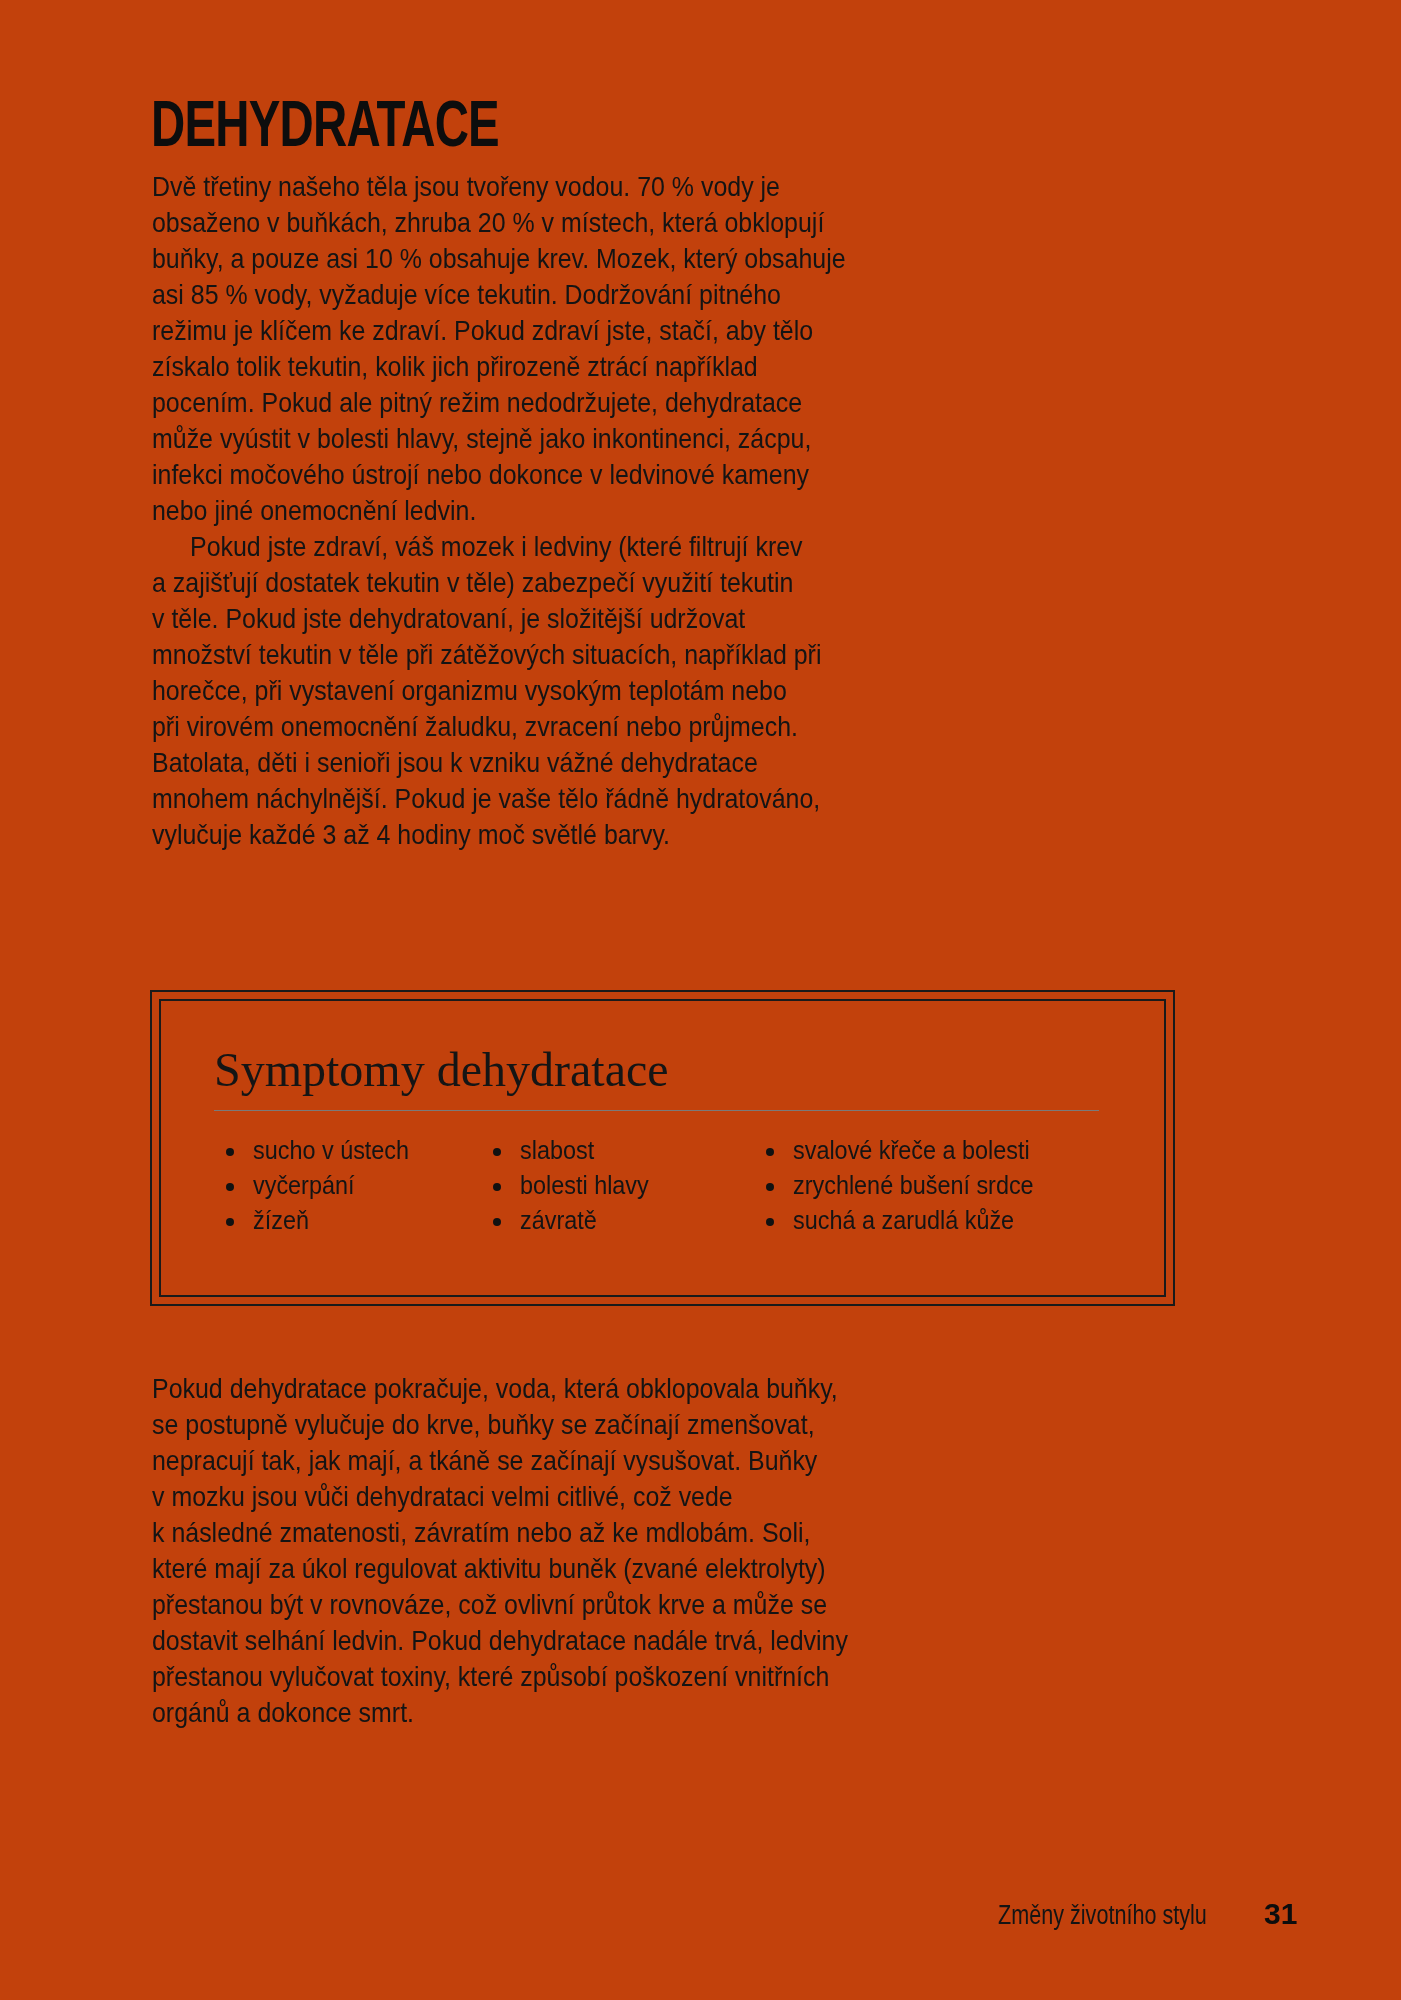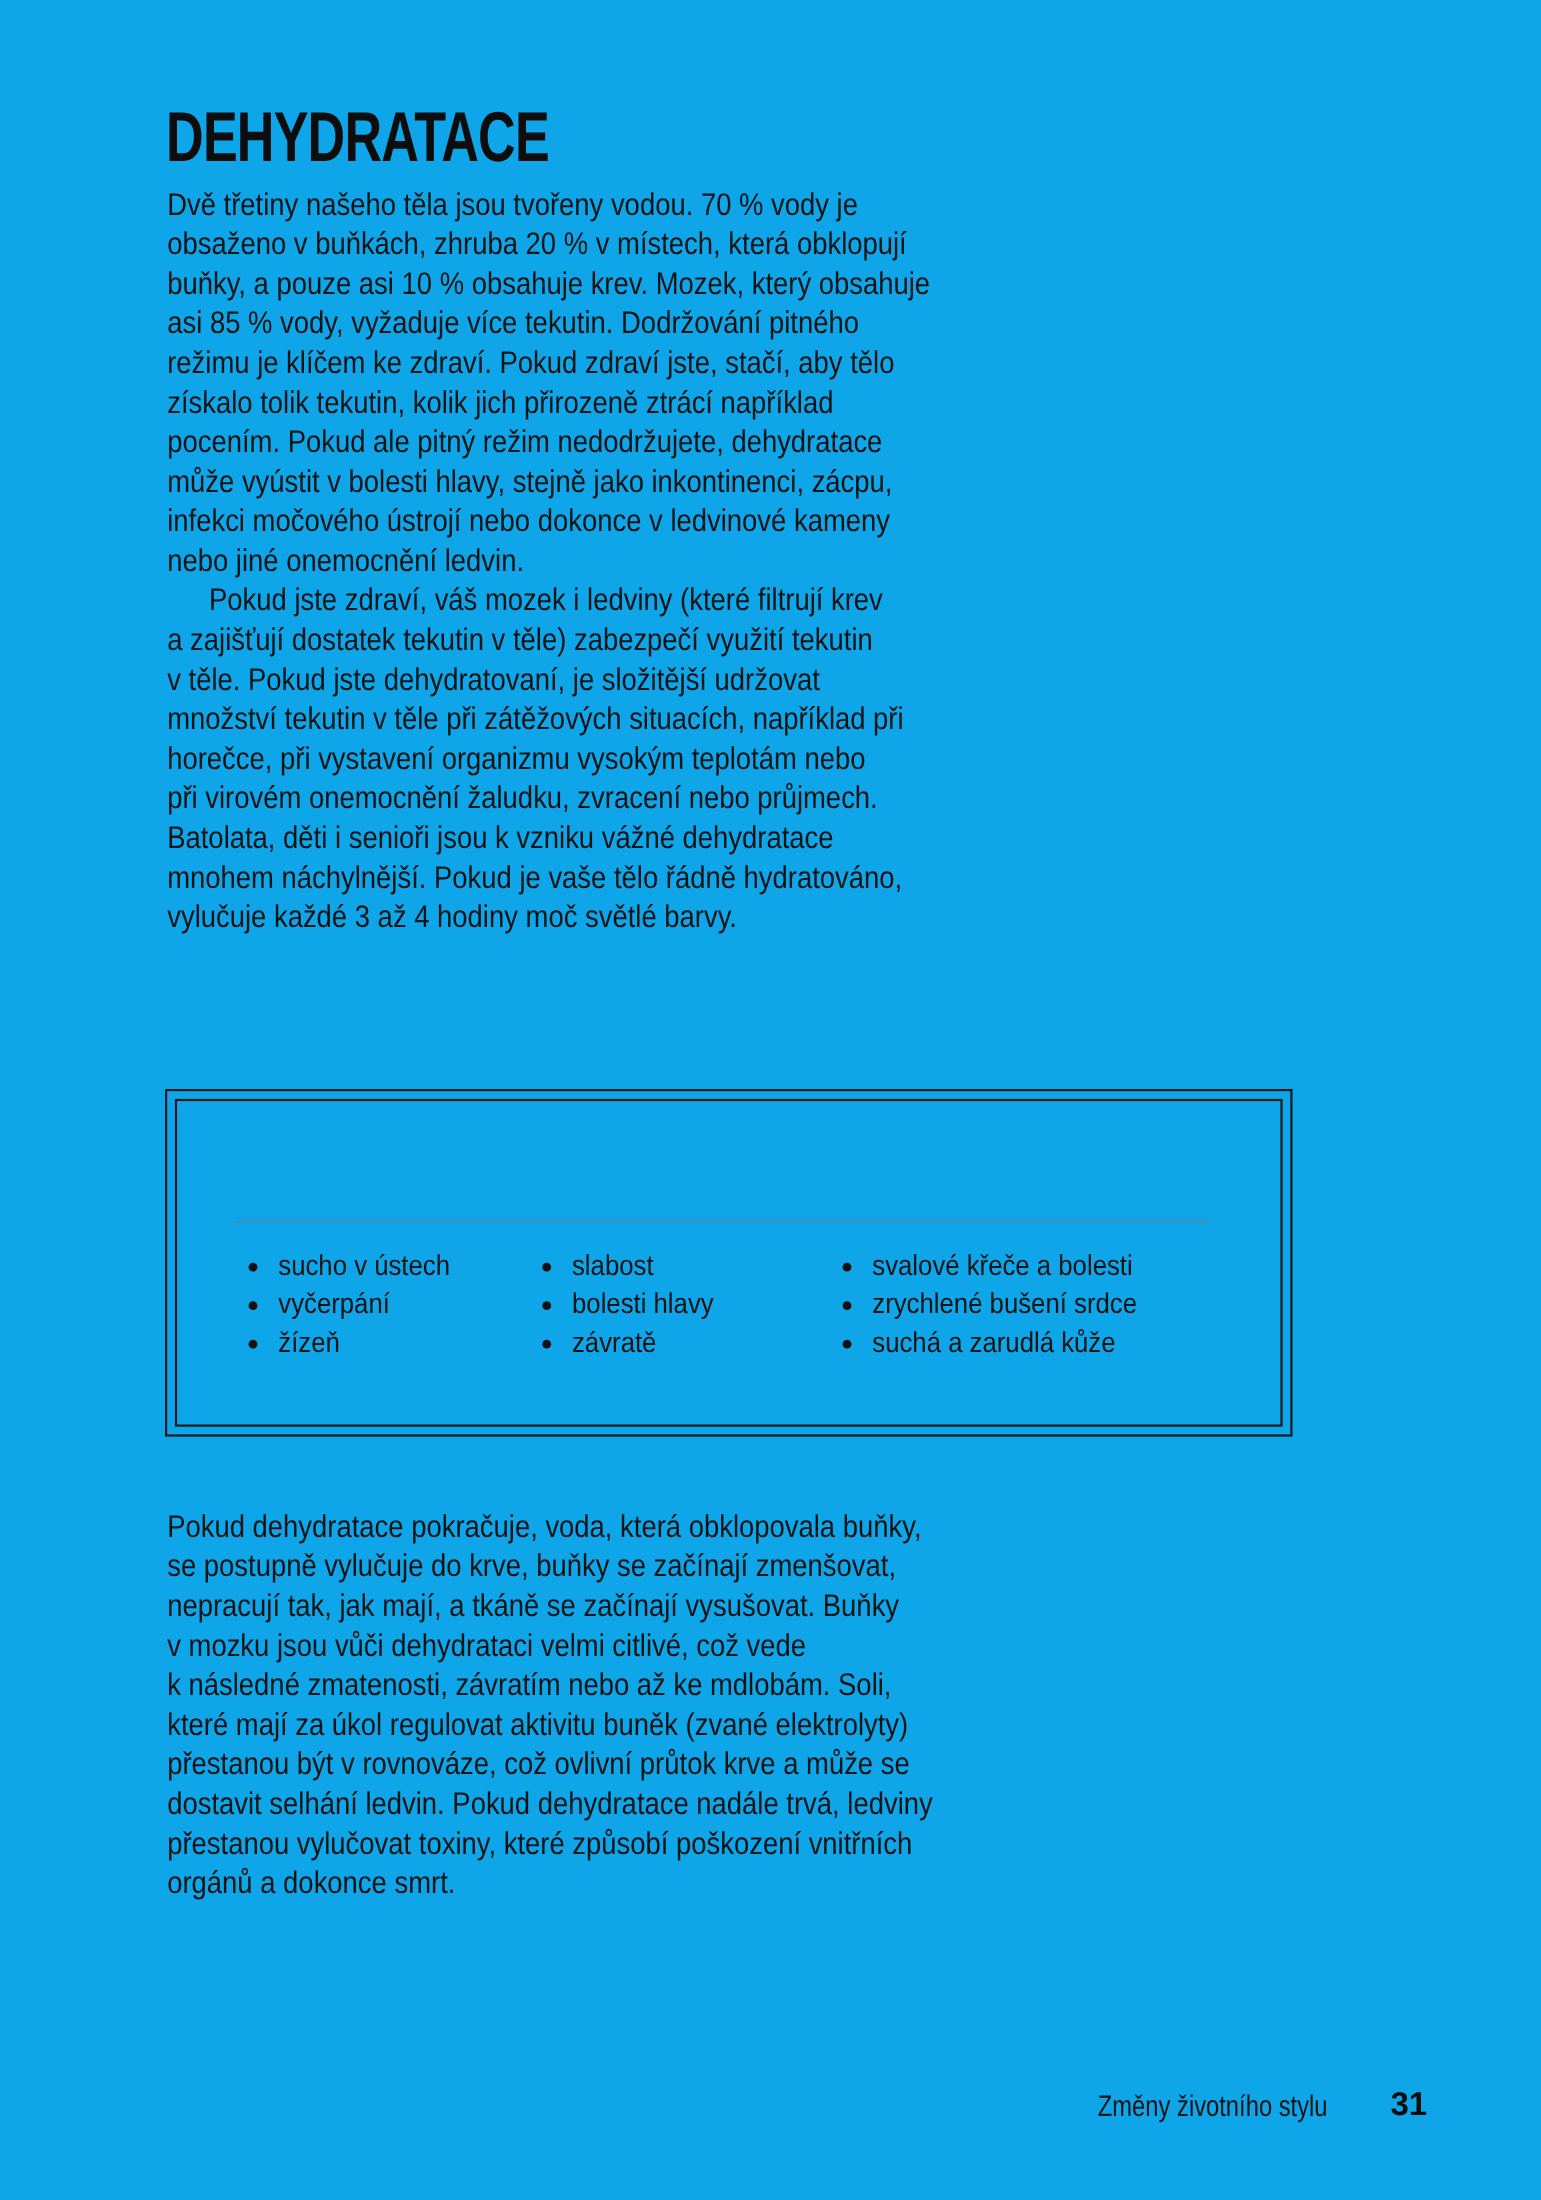--- a/index.html
+++ b/index.html
@@ -1,17 +1,17 @@
 <!DOCTYPE html>
 <html><head>
 <meta charset="utf-8">
 <style>
   html, body { margin: 0; padding: 0; background: #ffffff; }
   body { width: 1401px; height: 2000px; position: relative; overflow: hidden; color: #111111; }
-  .page { position: absolute; left: 0; top: 0; width: 1401px; height: 2000px; background: #0ea5e9; }
+  .page { position: absolute; left: 0; top: 0; width: 1401px; height: 2000px; background: #c2410c; }
 
   .title {
     position: absolute; left: 151px; top: 92px;
     font-family: "Liberation Sans", sans-serif; font-weight: bold;
     font-size: 64px; line-height: 64px; letter-spacing: -1px;
     transform: scaleX(0.74); transform-origin: left top;
     color: #0d0d0d; white-space: nowrap;
   }
 
   .para { position: absolute; left: 152px; width: 820px; }
@@ -92,20 +92,21 @@
     <div class="line" style="top:108px">množství tekutin v těle při zátěžových situacích, například při</div>
     <div class="line" style="top:144px">horečce, při vystavení organizmu vysokým teplotám nebo</div>
     <div class="line" style="top:180px">při virovém onemocnění žaludku, zvracení nebo průjmech.</div>
     <div class="line" style="top:216px">Batolata, děti i senioři jsou k vzniku vážné dehydratace</div>
     <div class="line" style="top:252px">mnohem náchylnější.  Pokud je vaše tělo řádně hydratováno,</div>
     <div class="line" style="top:288px">vylučuje každé 3 až 4 hodiny moč světlé barvy.</div>
   </div>
 
   <div class="box-outer">
     <div class="box-inner"></div>
+    <div class="box-title">Symptomy dehydratace</div>
     <div class="box-rule"></div>
 
     <div class="col c1">
       <div class="item">
         <span class="bullet"></span>
         <span class="item-text">sucho v ústech</span>
       </div>
       <div class="item">
         <span class="bullet"></span>
         <span class="item-text">vyčerpání</span>

